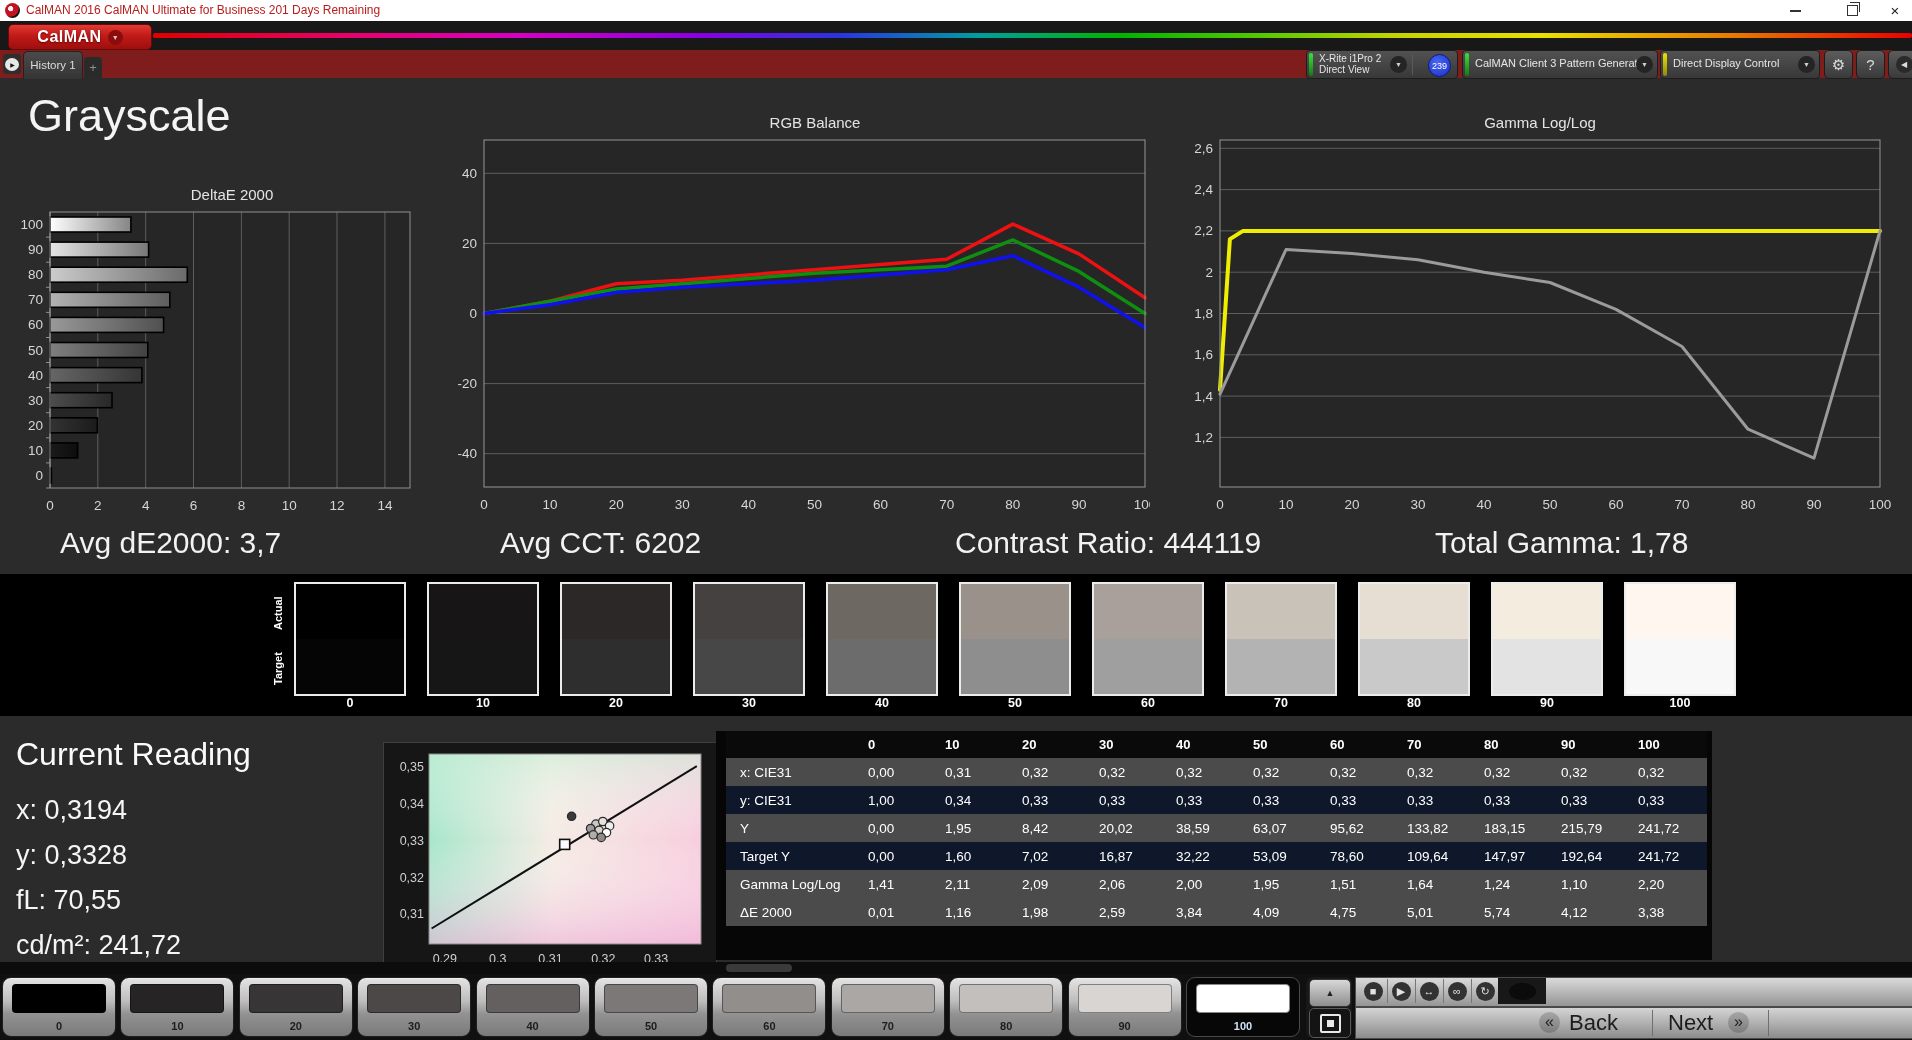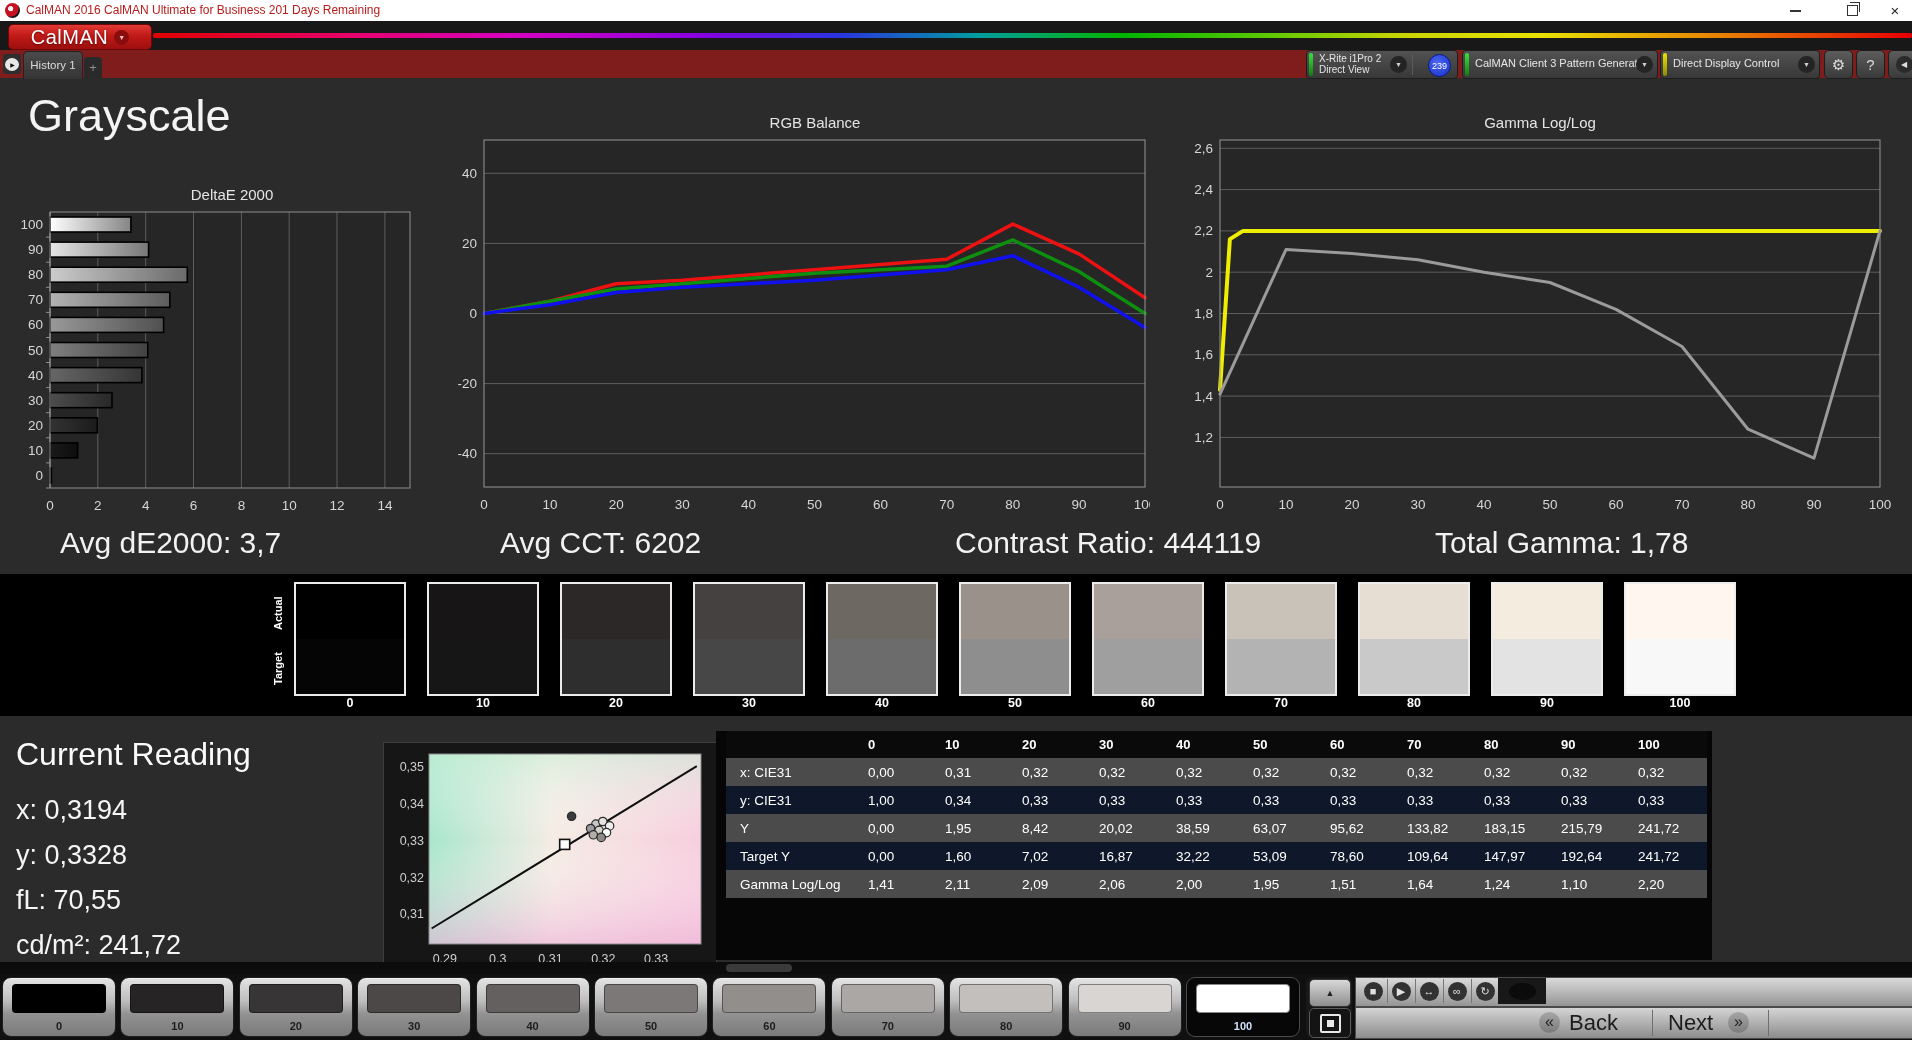--- a/index.html
+++ b/index.html
@@ -14,21 +14,21 @@
   .win-btn{top:0;width:34px;height:21px;display:flex;align-items:center;justify-content:center;color:#222}
   .win-min-glyph{width:11px;height:2px;background:#333}
   .win-max-glyph{width:9px;height:9px;border:1.5px solid #333;position:relative;background:#fff}
   .win-max-glyph:before{content:"";position:absolute;left:2px;top:-4px;width:9px;height:9px;border:1.5px solid #333;border-bottom:none;border-left:none}
   .win-close-glyph{font-size:15px;line-height:15px;color:#222}
   
   .logorow{left:0;top:21px;width:1912px;height:29px;background:#181818}
   .calman-btn{left:8px;top:3px;width:142px;height:24px;border-radius:5px;
     background:linear-gradient(180deg,#e23a34 0%,#c01a18 45%,#9d0f0e 100%);
     border:1px solid #6d0707;display:flex;align-items:center;justify-content:center;gap:6px}
-  .calman-text{color:#fff;font-weight:normal;font-size:20px;letter-spacing:.5px;text-shadow:0 1px 2px #600}
+  .calman-text{color:#fff;font-weight:bold;font-size:16px;letter-spacing:.5px;text-shadow:0 1px 2px #600}
   .calman-caret{width:15px;height:15px;border-radius:50%;background:#8a0c0c;color:#f4bcbc;
     font-size:7px;display:flex;align-items:center;justify-content:center}
   .rainbow{left:153px;top:12px;width:1759px;height:5px;border-radius:2px;
     background:linear-gradient(90deg,#e00000 0%,#e8006a 11%,#d400c4 21%,#8800e0 31%,#2a34e0 39%,#009e9e 47%,#00b400 55%,#58c800 63%,#c8d400 71%,#e8e000 79%,#e87800 90%,#e80000 100%)}
   
   .tabrow{left:0;top:50px;width:1912px;height:28px;background:#7f1d1d}
   .tab-arrow{left:3px;top:4px;width:18px;height:20px;border-radius:3px;background:#2e2e2e;
     display:flex;align-items:center;justify-content:center}
   .tab-arrow-circle{width:13px;height:13px;border-radius:50%;background:#e8e8e8;color:#111;
     font-size:6px;display:flex;align-items:center;justify-content:center;padding-left:1px}
@@ -548,20 +548,34 @@
           <td>2,09</td>
           <td>2,06</td>
           <td>2,00</td>
           <td>1,95</td>
           <td>1,51</td>
           <td>1,64</td>
           <td>1,24</td>
           <td>1,10</td>
           <td>2,20</td>
         </tr>
+        <tr class="alt-dark">
+          <td class="rowlabel">ΔE 2000</td>
+          <td>0,01</td>
+          <td>1,16</td>
+          <td>1,98</td>
+          <td>2,59</td>
+          <td>3,84</td>
+          <td>4,09</td>
+          <td>4,75</td>
+          <td>5,01</td>
+          <td>5,74</td>
+          <td>4,12</td>
+          <td>3,38</td>
+        </tr>
       </tbody>
     </table>
   </div>
 
 <div class="abs scroll-strip">
   <div class="abs scroll-handle"></div>
 </div>
 
 <div class="abs bottom-bar">
   <div id="level-host">

